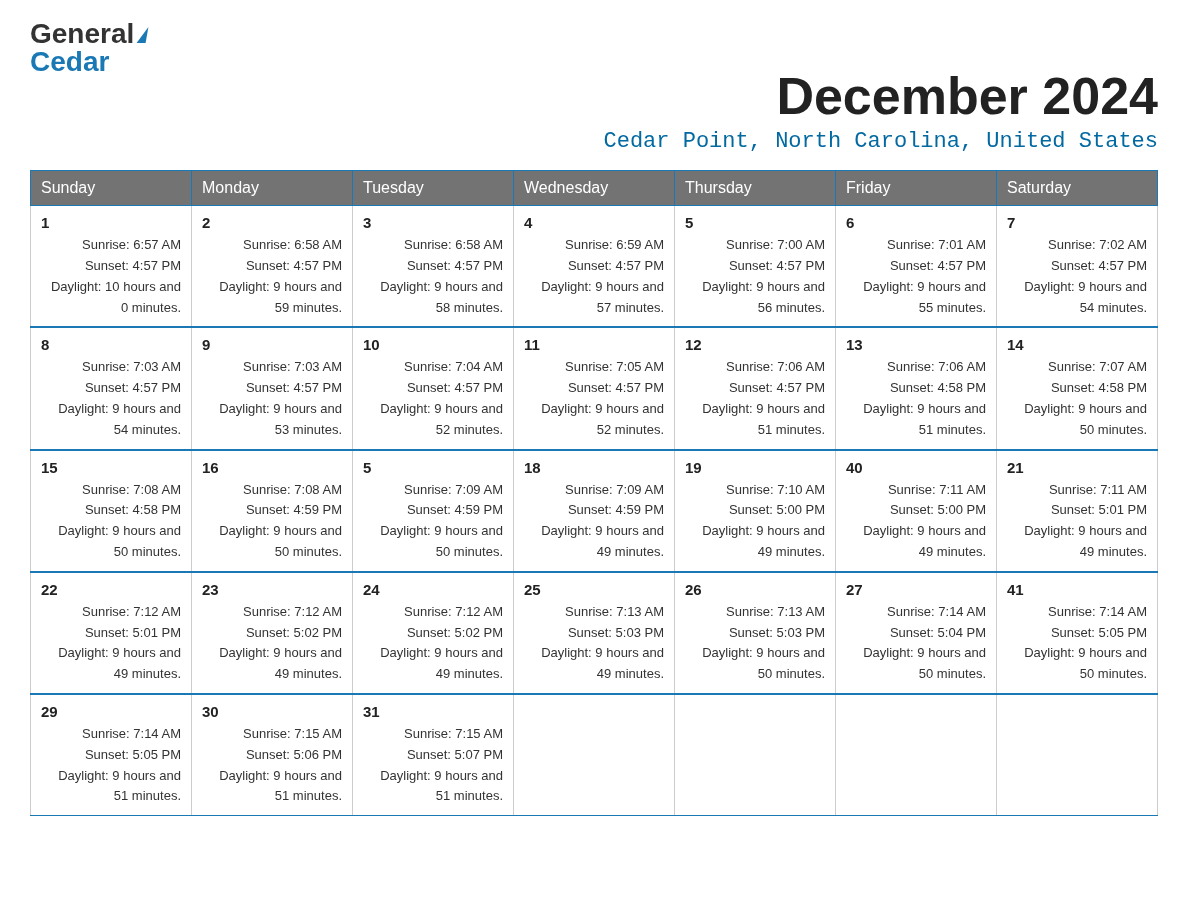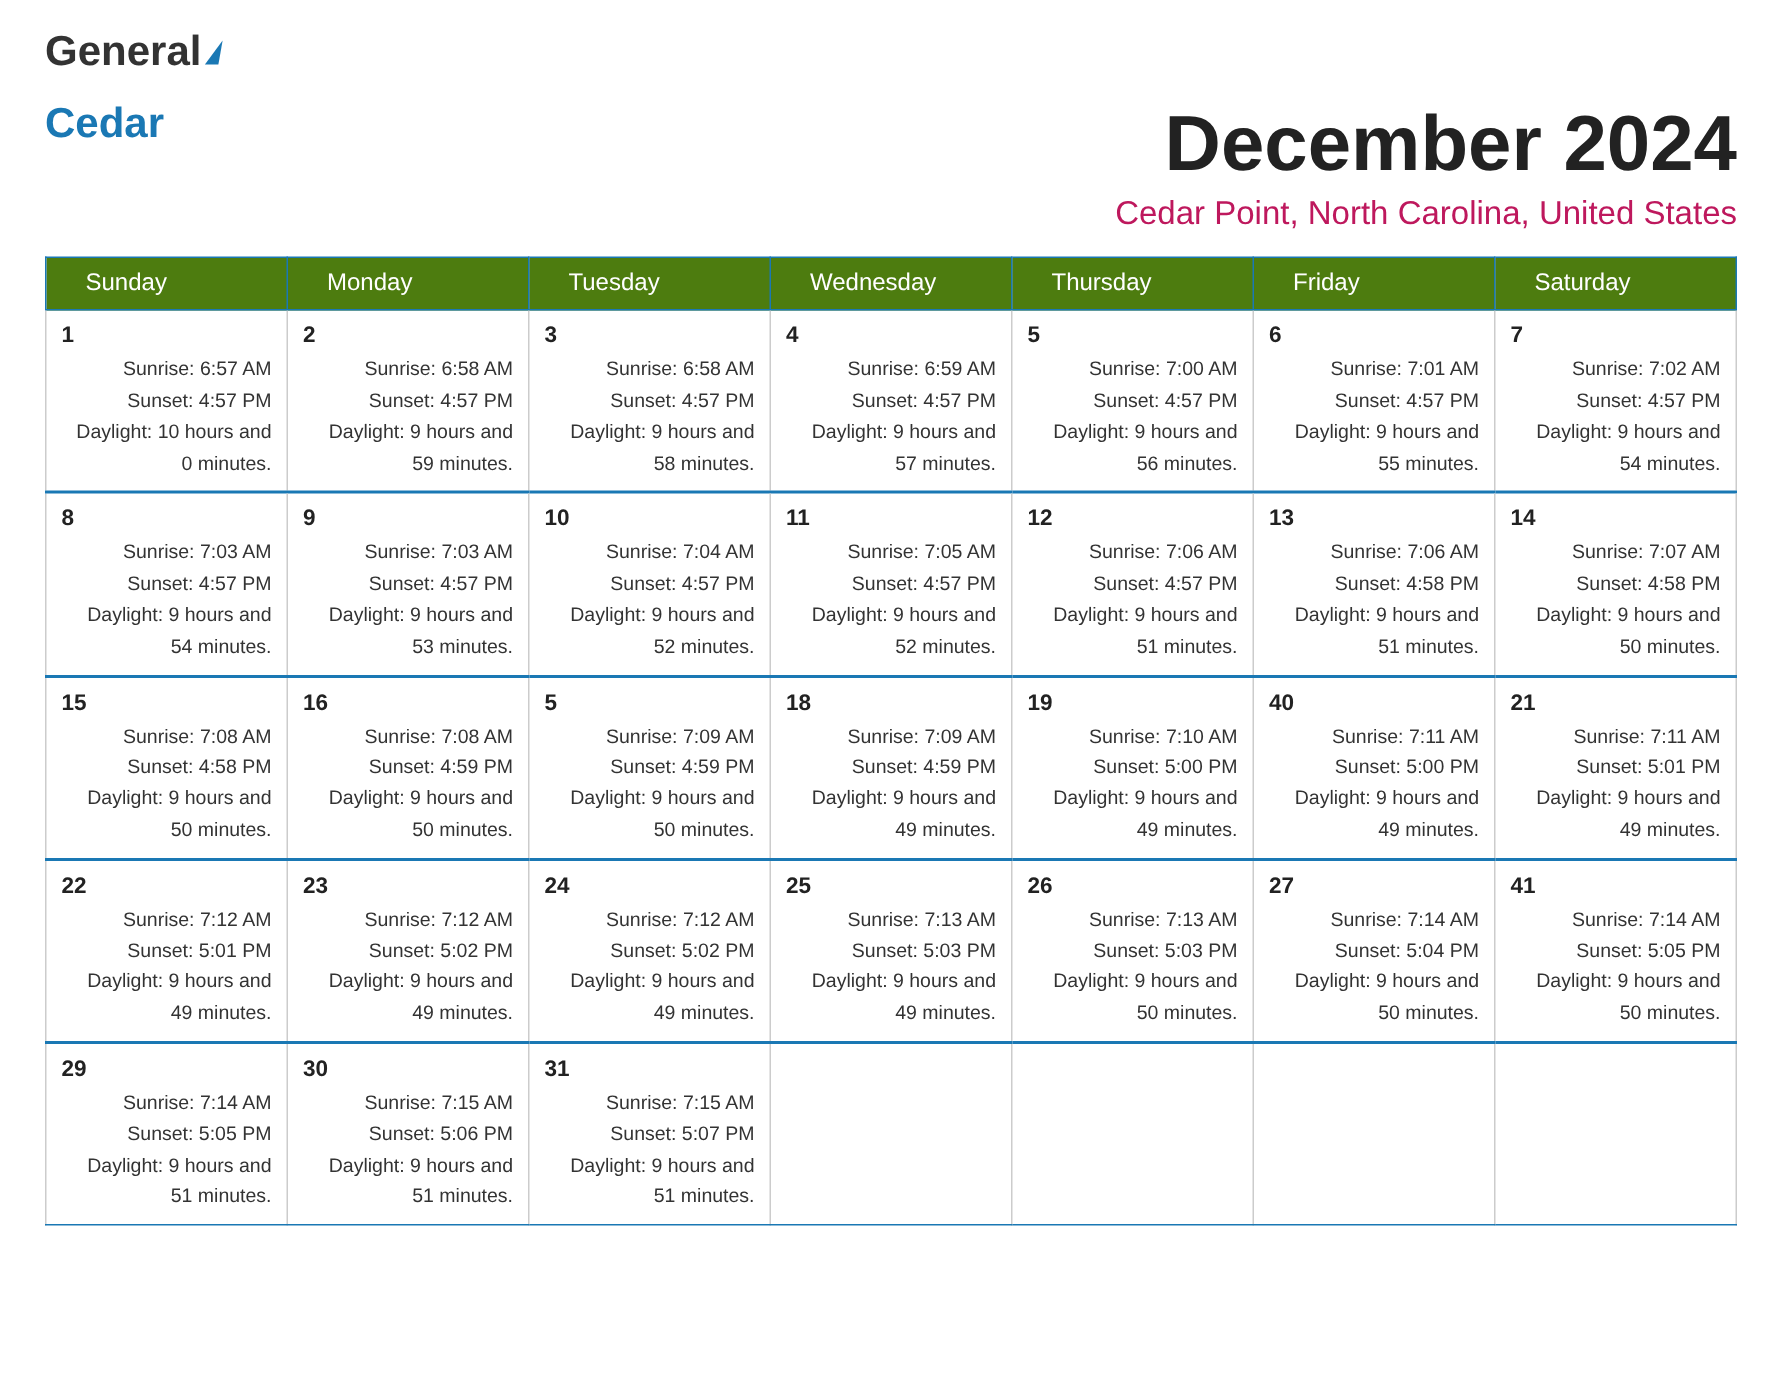--- a/index.html
+++ b/index.html
@@ -13,21 +13,20 @@
     .header-area {
       display: flex;
       justify-content: space-between;
       align-items: flex-start;
       margin-bottom: 16px;
     }
     .logo {
       display: flex;
       flex-direction: column;
       align-items: flex-start;
-      gap: 20px;
     }
     .logo-general {
       font-size: 28px;
       font-weight: bold;
       color: #333;
       line-height: 1;
     }
     .logo-blue {
       font-size: 28px;
       font-weight: bold;
@@ -41,34 +40,35 @@
     }
     .month-title {
       font-size: 52px;
       font-weight: bold;
       color: #222;
       line-height: 1.1;
       margin-top: 48px;
     }
     .location-title {
       font-size: 22px;
-      color: #be185d;
+      color: #0369a1;
       margin-top: 4px;
+      font-family: Liberation Mono, monospace;
     }
     .calendar-table {
       width: 100%;
       border-collapse: collapse;
       border: 1.5px solid #1a78b4;
     }
     .calendar-table th {
-      background-color: #4d7c0f;
+      background-color: #737373;
       color: #fff;
       font-size: 16px;
       font-weight: normal;
-      padding: 8px 26px;
+      padding: 8px 10px;
       text-align: left;
       border: 1px solid #1a78b4;
     }
     .calendar-table td {
       vertical-align: top;
       padding: 8px 10px;
       border: 1px solid #ccc;
       border-bottom: 2px solid #1a78b4;
       font-size: 13px;
       color: #333;

